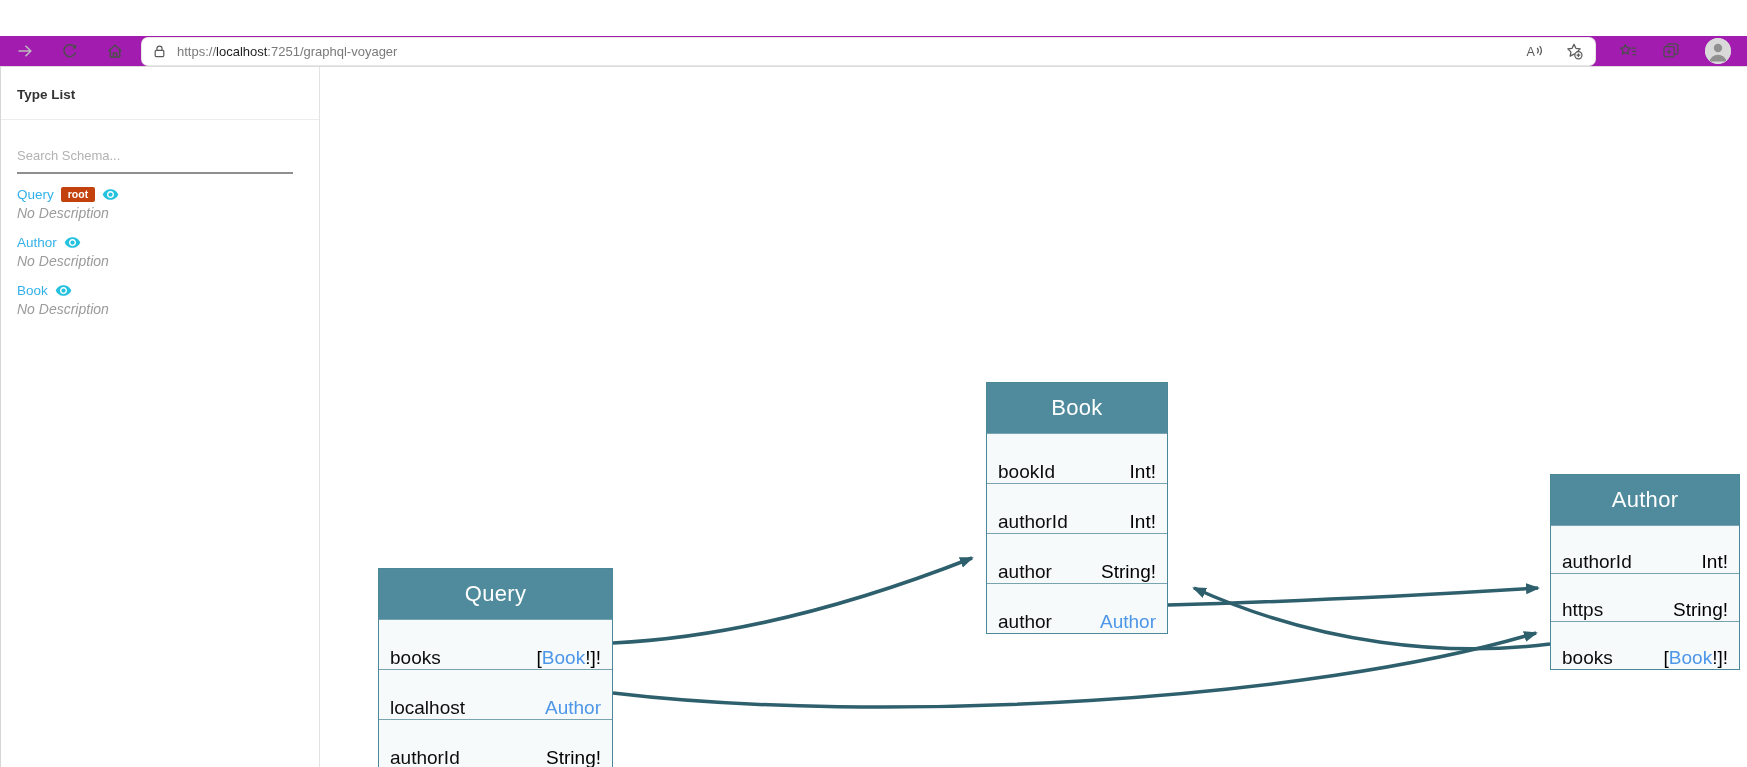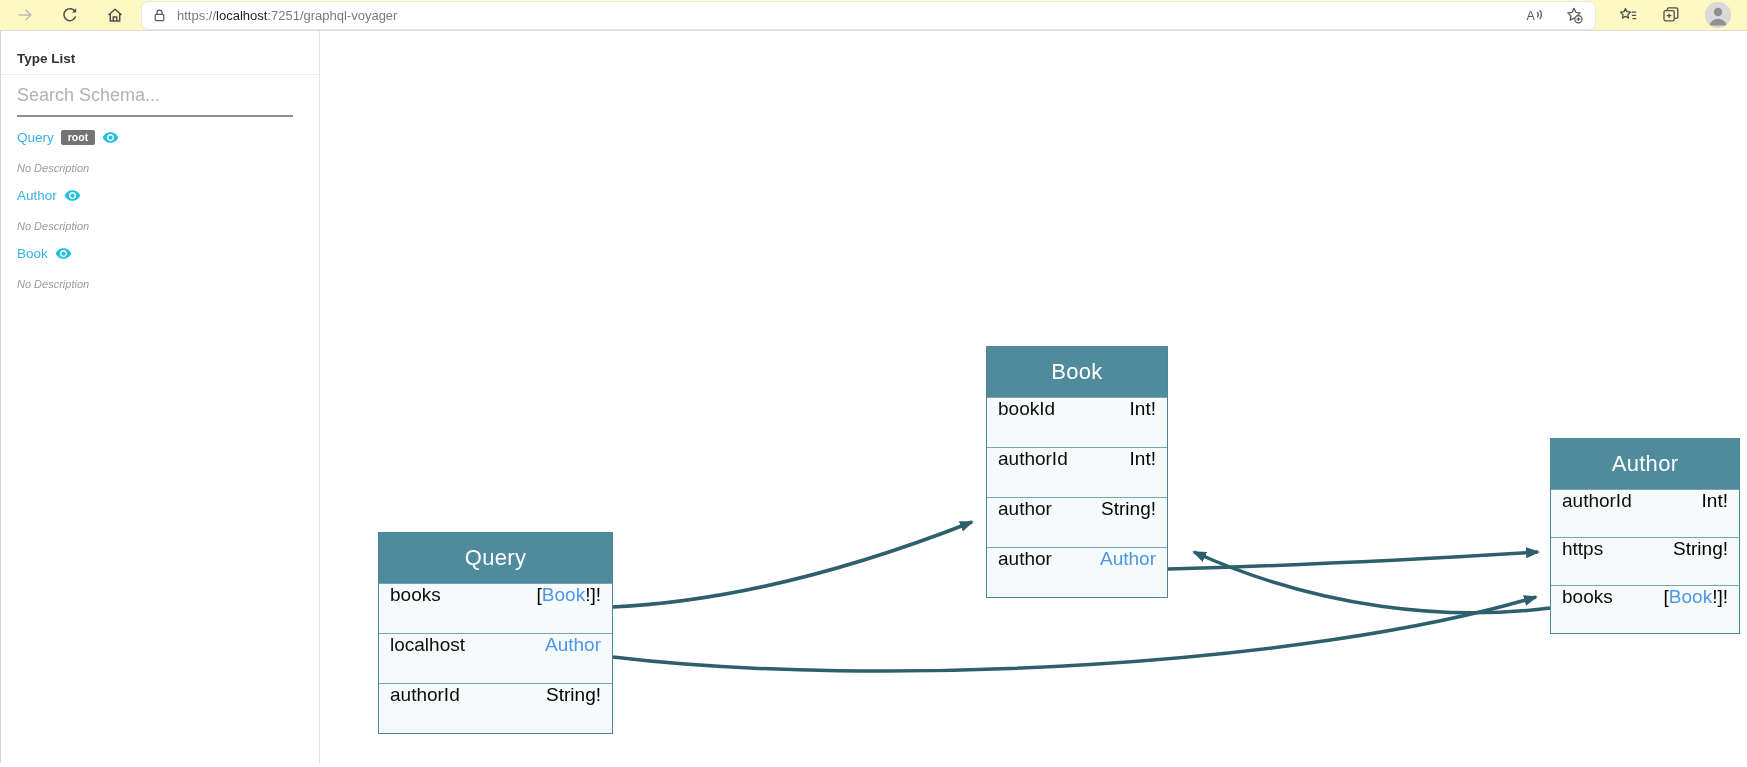--- a/index.html
+++ b/index.html
@@ -1,60 +1,60 @@
 <!DOCTYPE html>
 <html><head>
 <meta charset="utf-8">
 <style>
   * { margin:0; padding:0; box-sizing:border-box; }
   html,body { width:1747px; height:767px; overflow:hidden; background:#fff;
               font-family:"Liberation Sans", sans-serif; }
 
   
-  .toolbar { position:relative; height:31px; background:#fef9c3;
-             border-bottom:1px solid #dcdbd9; display:flex; align-items:center; }
+  .toolbar { position:relative; height:31px; background:#a21caf;
+             border-bottom:1px solid #dcdbd9; display:flex; align-items:center;margin-top:36px; }
   .nav-icons { display:flex; align-items:center; gap:27px; padding:0 18px 0 16px; }
   .tb-ic { width:18px; height:18px; display:block; cursor:pointer; }
   .urlbar { width:1465px; height:27px; background:#ffffff; border-radius:6px;
             box-shadow:0 0 0 1px #e9e8e6; display:flex; align-items:center; padding:0 10px; }
   .urlbar .url-text { font-size:13px; color:#7a7a7a; margin-left:10px; flex:1; white-space:nowrap; }
   .urlbar .url-text b { color:#1f1f1f; font-weight:normal; }
   .urlbar-right { display:flex; align-items:center; gap:22px; padding-right:2px; }
   .chrome-right { display:flex; align-items:center; gap:25px; padding:0 16px 0 24px; }
   .avatar { width:26px; height:26px; border-radius:50%; background:#d9d9d9; overflow:hidden; cursor:pointer; }
 
   
   .app { display:flex; height:732px; }
   .sidebar { width:320px; height:100%; background:#fff; border-right:1px solid #e2e2e2;
              border-left:1px solid #d6d6d6; flex:none; }
-  .sb-title { margin:20px 16px 8px; font-size:13.5px; font-weight:bold; color:#333; }
+  .sb-title { margin:20px 16px 17px; font-size:13.5px; font-weight:bold; color:#333; }
   .sb-divider { border-top:1px solid #ececec; }
-  .sb-search { display:block; margin:4px 16px 0; width:276px; border:none;
-               border-bottom:2px solid #8f8f8f; padding:6px 0 9px; font-size:18px;
+  .sb-search { display:block; margin:22px 16px 0; width:276px; border:none;
+               border-bottom:2px solid #8f8f8f; padding:6px 0 9px; font-size:13px;
                color:#444; background:transparent; outline:none;
                font-family:"Liberation Sans", sans-serif; }
   .sb-search::placeholder { color:#b2b2b2; }
   .type-list { margin:12px 16px; }
   .type-item { margin-bottom:13px; }
   .type-head { display:flex; align-items:center; gap:7px; }
   .type-link { font-size:13.5px; color:#33b2ea; text-decoration:none; cursor:pointer; }
-  .type-badge { background:#737373; color:#fff; font-size:10.5px; font-weight:bold;
+  .type-badge { background:#c2410c; color:#fff; font-size:10.5px; font-weight:bold;
                 padding:2px 7px; border-radius:2px; line-height:1.1; }
   .eye-ic { width:17px; height:17px; display:block; cursor:pointer; }
-  .no-desc { font-style:italic; color:#9b9b9b; font-size:11px; margin-top:16px; }
+  .no-desc { font-style:italic; color:#9b9b9b; font-size:14px; margin-top:2px; }
 
   .canvas { position:relative; flex:1; height:100%; background:#fff; overflow:hidden; }
   .edge-svg { position:absolute; left:0; top:0; width:1427px; height:732px; }
   .edge { fill:none; stroke:#2e5f6c; stroke-width:3.5; cursor:pointer; }
 
   
   .gnode { position:absolute; background:#f6fafa; border:1.5px solid #4a8799; cursor:pointer; }
   .gnode-header { height:50px; background:#4f8b9c; color:#fff; font-size:22px;
                   display:flex; align-items:center; justify-content:center; letter-spacing:.3px; }
-  .gnode-row { height:50px; border-top:1px solid #78a4b2; display:flex; align-items:flex-start;
+  .gnode-row { height:50px; border-top:1px solid #78a4b2; display:flex; align-items:flex-end;
                justify-content:space-between; padding:0 11px; font-size:19px; background:#f6fafa; }
   .gnode[data-node="2"] .gnode-row { height:48px; }
   .f-name { color:#0d0d0d; }
   .f-type { color:#000; white-space:nowrap; }
   .t-link { color:#4d96e8; cursor:pointer; }
 </style>
 </head>
 <body>
 
 <div class="toolbar">

